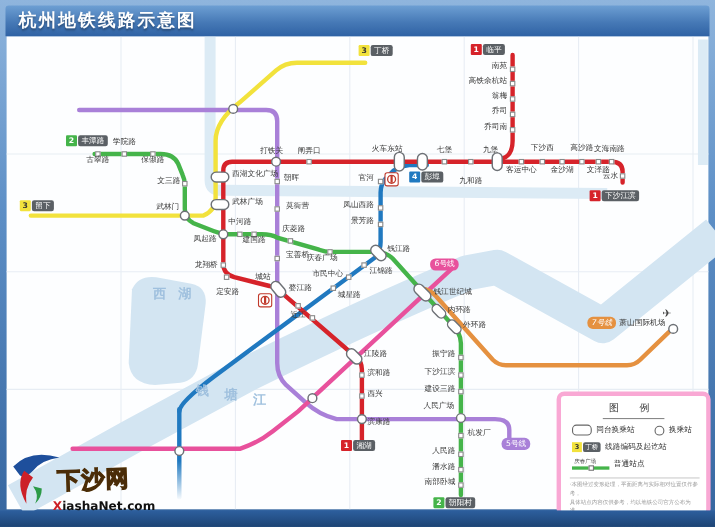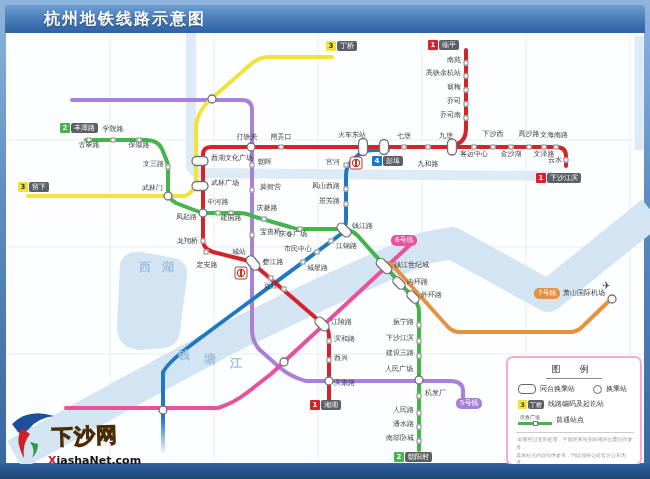--- a/index.html
+++ b/index.html
@@ -4,39 +4,39 @@
 <style>
   html,body{margin:0;padding:0;}
   body{width:650px;height:479px;position:relative;overflow:hidden;
        font-family:"DejaVu Sans","Liberation Sans",sans-serif;
        background:linear-gradient(180deg,#8fb5dd 0%,#5d8fc6 40%,#35659f 100%);}
   #stage{position:absolute;left:0;top:0;width:650px;height:479px;}
   svg{position:absolute;left:0;top:0;}
   .titlebar{position:absolute;left:5px;top:5px;width:640px;height:28px;
       background:linear-gradient(180deg,#6d9fd3 0%,#4679b6 55%,#2f62a4 100%);
       border-radius:3px 3px 0 0;display:flex;align-items:center;}
-  .titlebar span{color:#ffffff;font-size:16px;font-weight:bold;margin-left:39px;
+  .titlebar span{color:#ffffff;font-size:16px;font-weight:bold;margin-left:12px;
       letter-spacing:2px;text-shadow:0 1px 2px rgba(0,0,0,.35);}
   .bottombar{position:absolute;left:0px;top:464px;width:650px;height:15px;
       background:linear-gradient(180deg,#2d5f9e,#1d4474);}
   .st-label{position:absolute;font-size:7px;color:#3a3a3a;white-space:nowrap;line-height:1;}
   .st-label.c{transform:translateX(-50%);}
   .st-label.r{transform:translateX(-100%);}
   .tick{position:absolute;width:3px;height:3px;background:#fff;border:1px solid #888;
       transform:translate(-50%,-50%);}
   .badge{position:absolute;display:flex;align-items:center;gap:1px;height:10px;}
   .badge .num{width:10px;height:10px;font-size:7px;font-weight:bold;text-align:center;
       line-height:10px;border-radius:1px;}
   .badge .nm{background:#5b6065;color:#fff;font-size:7px;line-height:10px;
       padding:0 3px;border-radius:2px;white-space:nowrap;}
   .lbadge{position:absolute;color:#fff;font-size:7px;line-height:11px;height:11px;
       padding:0 4px;border-radius:5px;white-space:nowrap;}
   .geo{position:absolute;color:#9fc0de;font-weight:bold;white-space:nowrap;font-size:12px;}
   .legend{position:absolute;left:506px;top:356px;width:132px;height:106px;
-      background:#fff;border:2px solid #f9a8d4;border-radius:7px;font-size:7px;color:#333;}
+      background:#fff;border:4px solid #f9a8d4;border-radius:7px;font-size:7px;color:#333;}
   .legend .ttl{text-align:center;font-size:9px;letter-spacing:8px;margin-top:5px;
       border-bottom:1px solid #888;width:56px;margin-left:38px;padding-bottom:2px;}
   .legend .row{display:flex;align-items:center;margin:5px 0 0 10px;gap:4px;}
   .lg-capsule{width:16px;height:8px;border:1px solid #666;border-radius:4px;background:#fff;}
   .lg-circle{width:7px;height:7px;border:1px solid #666;border-radius:50%;background:#fff;margin-left:14px;}
   .lg-badge{display:flex;gap:1px;align-items:center;}
   .lg-badge .num{width:9px;height:9px;font-size:6px;font-weight:bold;text-align:center;line-height:9px;}
   .lg-badge .nm{background:#5b6065;color:#fff;font-size:6px;line-height:9px;padding:0 2px;border-radius:2px;}
   .lg-line{position:relative;width:34px;height:12px;}
   .lg-line .ln{position:absolute;left:0;top:8px;width:34px;height:3px;}
@@ -274,21 +274,21 @@
       </div>
       <div class="badge" style="left: 310px; top: 400px;">
         <span class="num" style="background: rgb(214, 35, 42); color: rgb(255, 255, 255);">1</span>
         <span class="nm">湘湖</span>
       </div>
       <div class="badge" style="left: 394px; top: 452px;">
         <span class="num" style="background: rgb(69, 180, 74); color: rgb(255, 255, 255);">2</span>
         <span class="nm">朝阳村</span>
       </div>
       <div class="lbadge" style="background: rgb(232, 81, 156); left: 391px; top: 235px;">6号线</div>
-      <div class="lbadge" style="background: rgb(229, 145, 64); left: 534px; top: 288px;">7号线</div>
+      <div class="lbadge" style="background: rgb(229, 145, 64); left: 534px; top: 288px; font-style: italic;">7号线</div>
       <div class="lbadge" style="background: rgb(169, 128, 216); left: 456px; top: 398px;">5号线</div>
     </div>
 
 <div id="geo">
       <div class="geo" style="left: 139px; top: 259px;">西</div>
       <div class="geo" style="left: 162px; top: 259px;">湖</div>
       <div class="geo" style="left: 178px; top: 347px;">钱</div>
       <div class="geo" style="left: 204px; top: 351px;">塘</div>
       <div class="geo" style="left: 230px; top: 355px;">江</div>
     </div>

